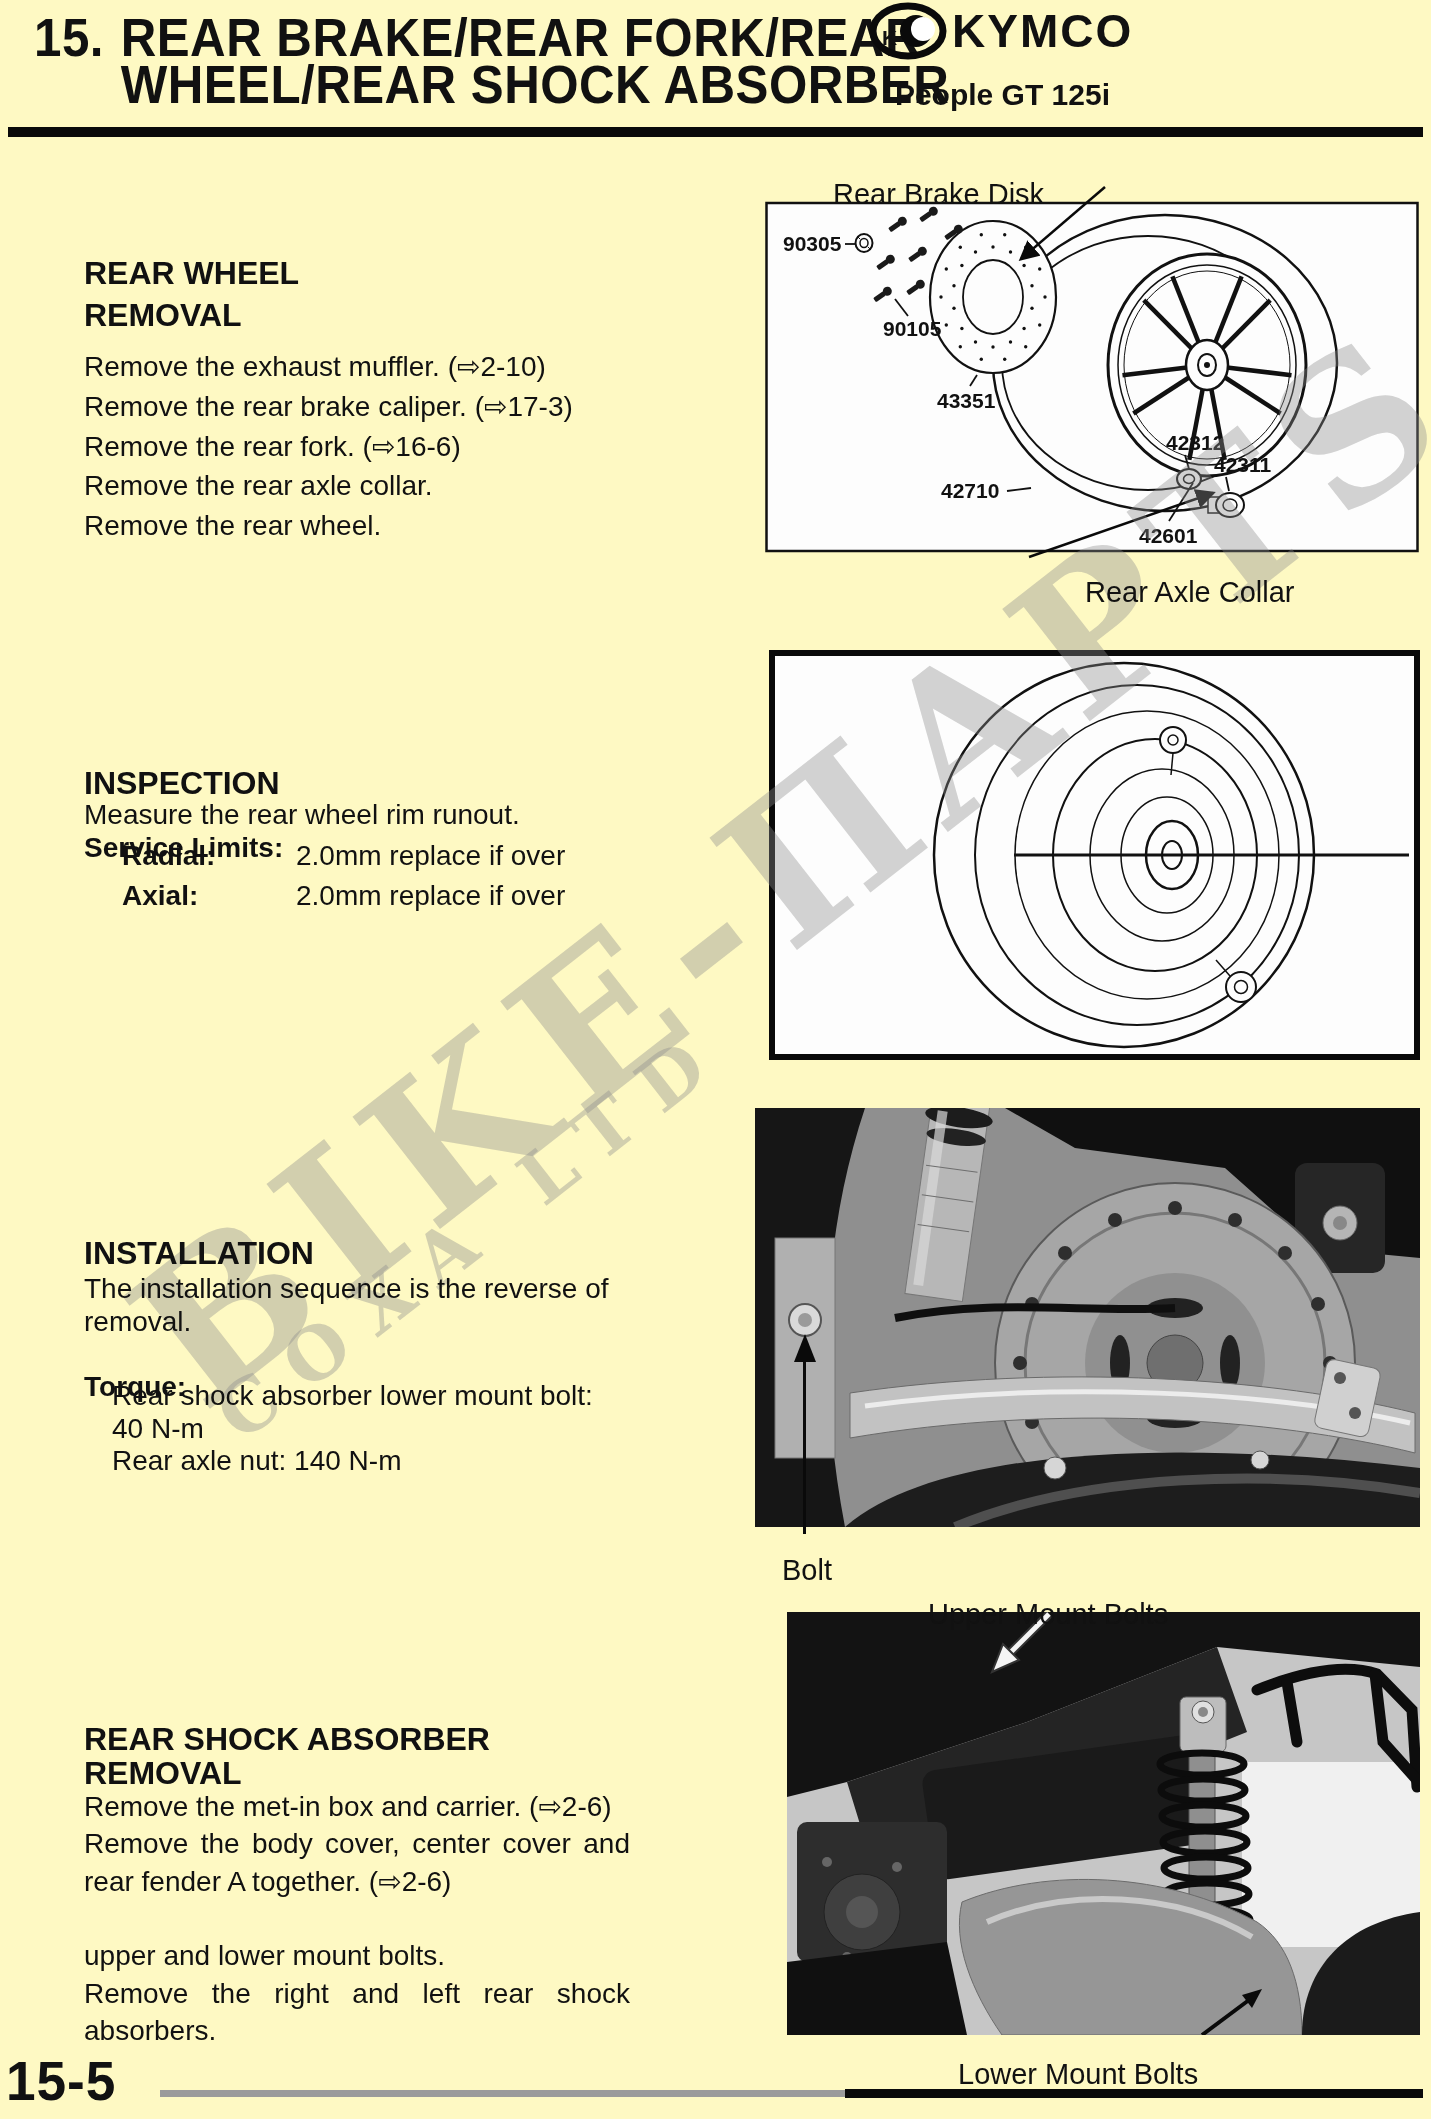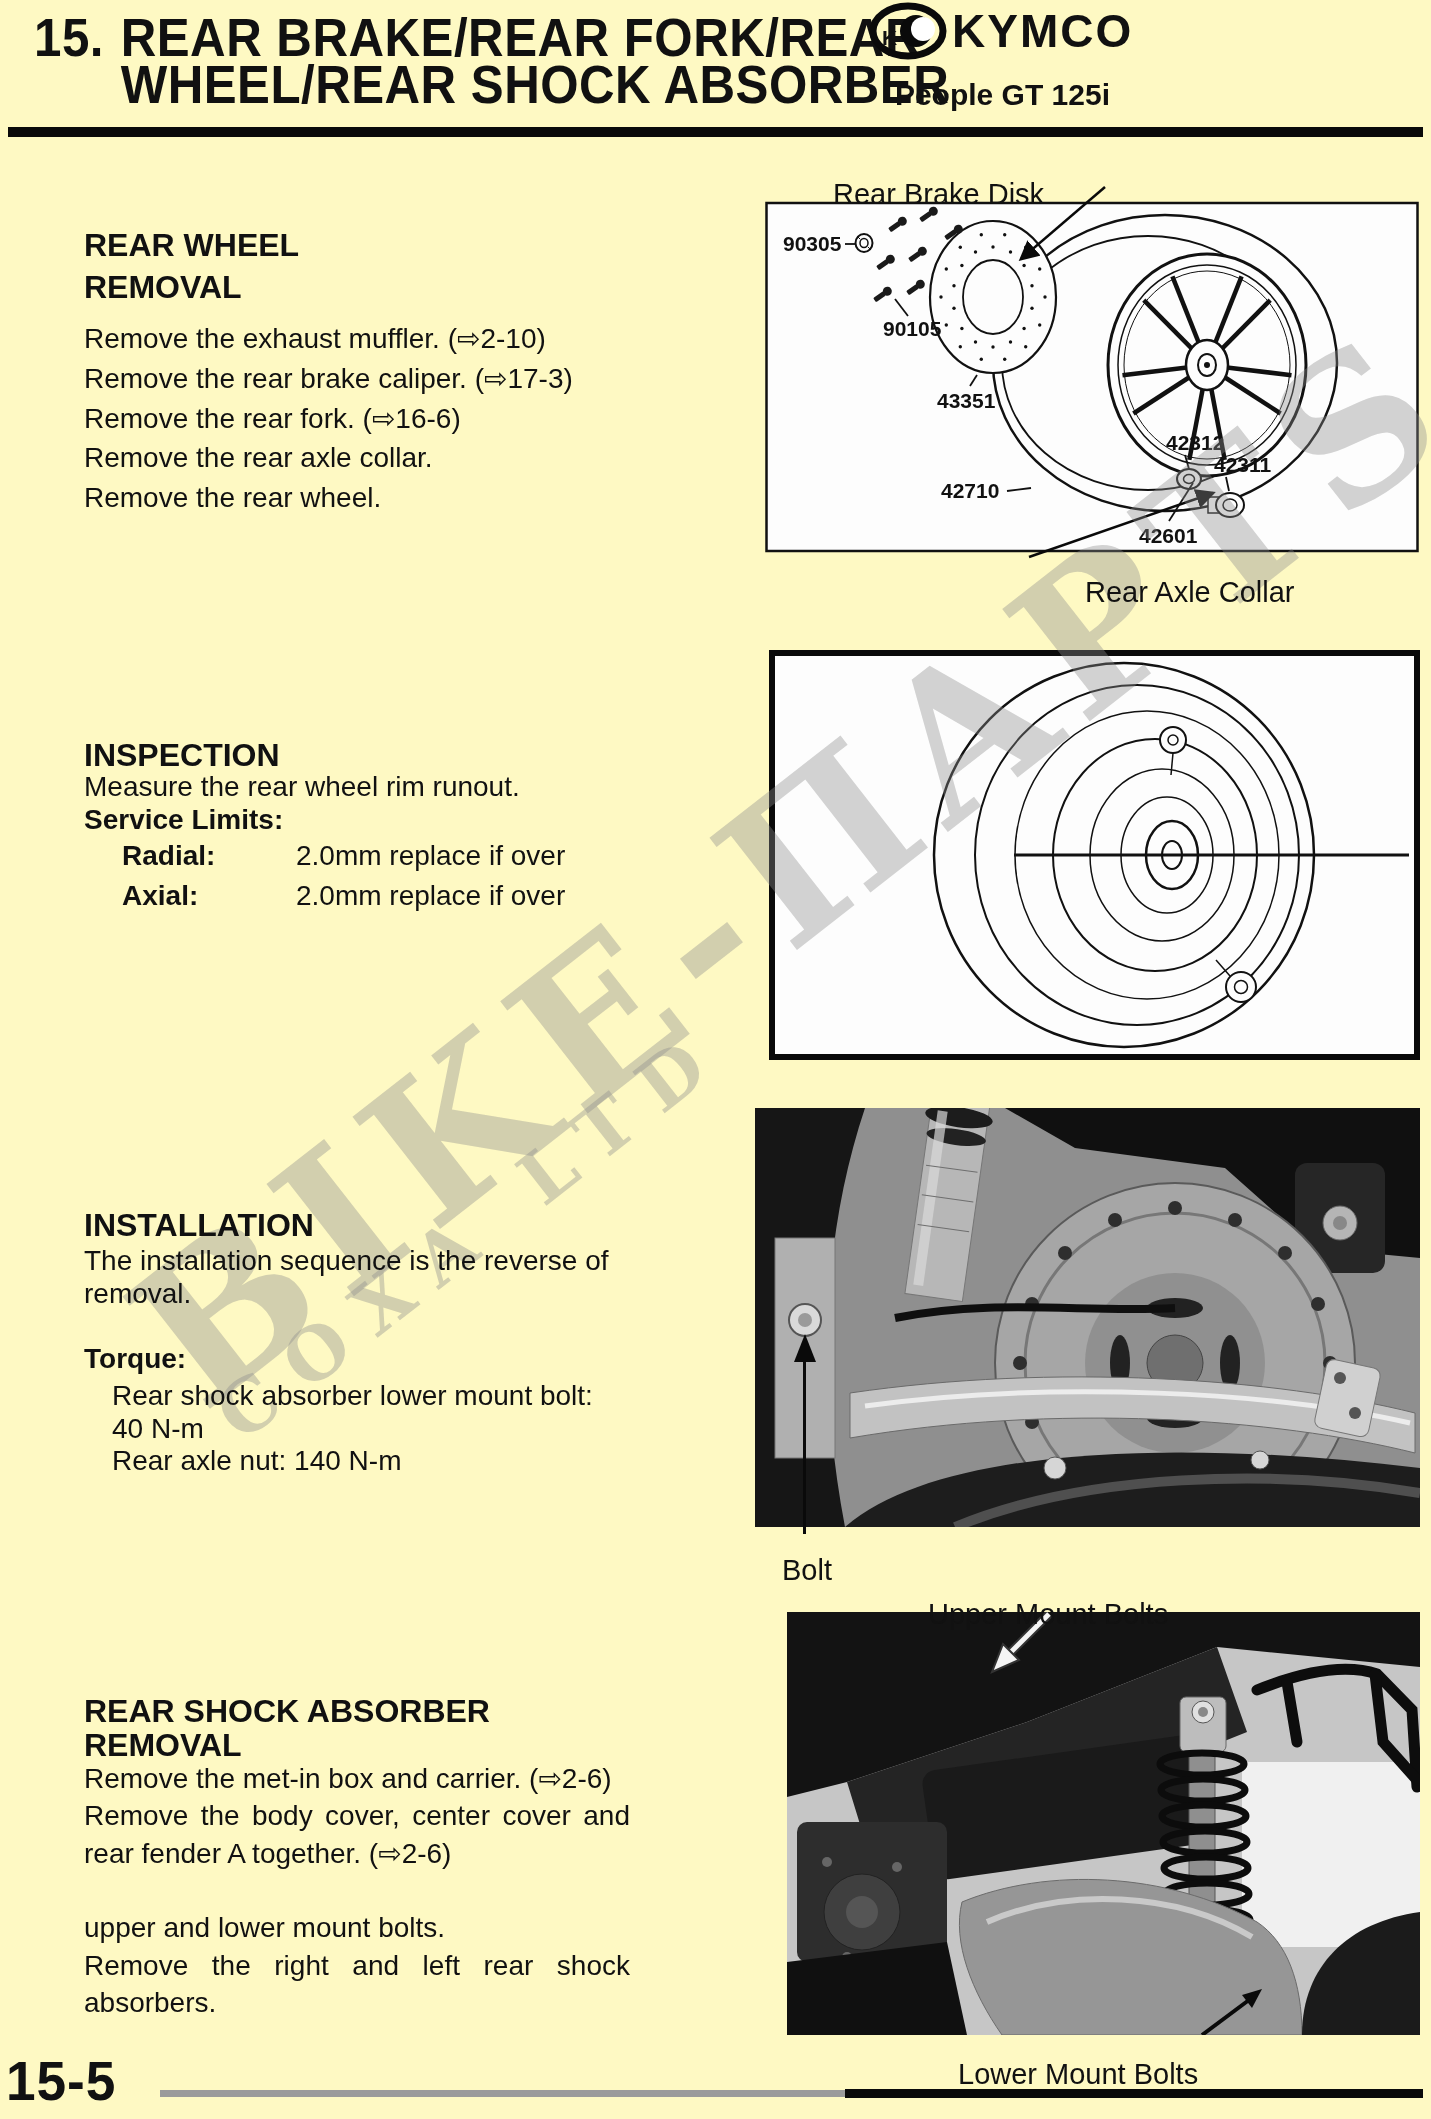--- a/index.html
+++ b/index.html
@@ -20,21 +20,21 @@
   
   #watermark { left:90px; top:1270px; transform:rotate(-38deg); transform-origin:left top;
     font-family:"DejaVu Serif", serif; font-weight:bold; font-size:195px; letter-spacing:18px;
     color:rgba(140,140,140,.38); white-space:nowrap; z-index:2; }
   #watermark-sub { left:200px; top:1390px; transform:rotate(-38deg); transform-origin:left top;
     font-family:"DejaVu Serif", serif; font-weight:bold; font-size:72px; letter-spacing:26px;
     color:rgba(140,140,140,.38); white-space:nowrap; z-index:2; }
   
   .heading { font-weight:bold; font-size:32px; white-space:nowrap; z-index:4; }
   .body-line { font-size:28px; white-space:nowrap; z-index:4; }
-  .col { left:84px; }
+  .col { left:84px;margin-top:28px; }
   .just { white-space:normal; width:546px; text-align:justify; text-align-last:justify; }
   .caption { font-size:29px; white-space:nowrap; z-index:4;margin-top:20px; }
   
   .figsvg { z-index:1; }
   .photo { z-index:3; }
   svg text { font-family:"Liberation Sans",sans-serif; font-weight:bold; font-size:21px; fill:#111; }
   
   #bolt-arrowhead { left:794px; top:1334px; width:0; height:0; z-index:5;
     border-left:11px solid transparent; border-right:11px solid transparent; border-bottom:28px solid #0a0a0a; }
   #bolt-line { left:803px; top:1362px; width:3px; height:172px; background:#0a0a0a; z-index:5; }

